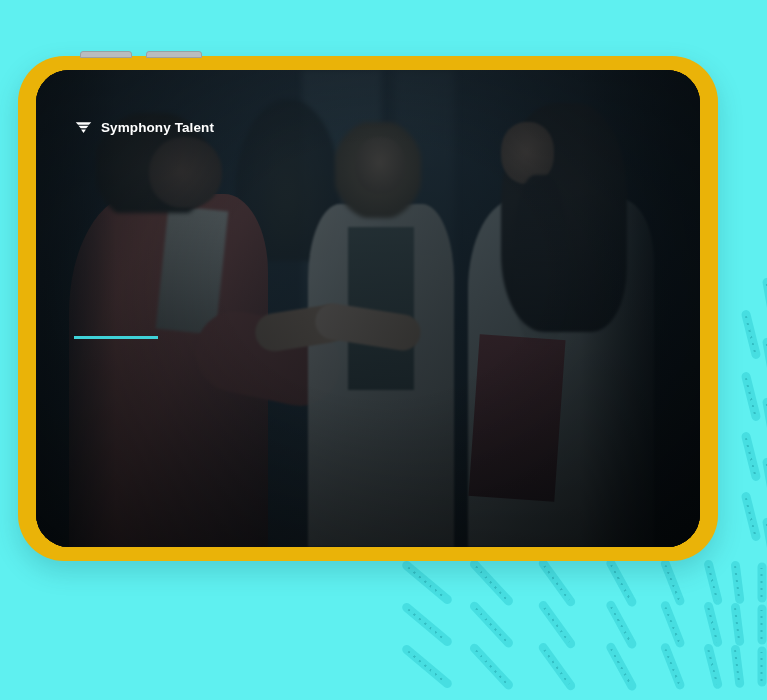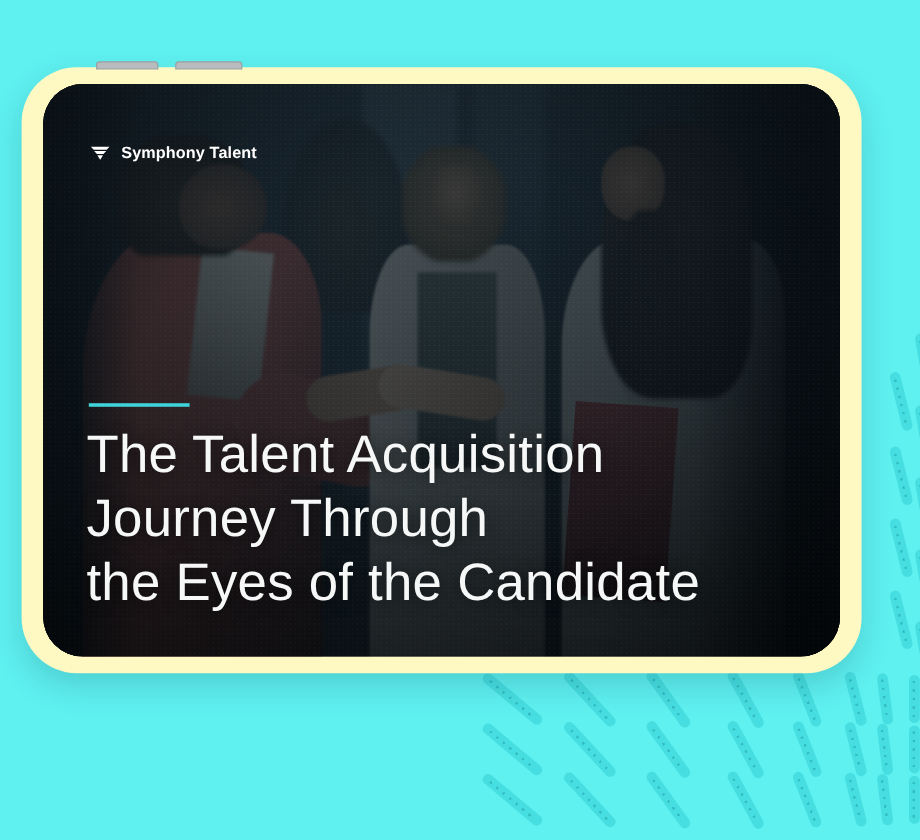--- a/index.html
+++ b/index.html
@@ -24,21 +24,21 @@
     height:2px; transform:translateY(-50%);
     background:repeating-linear-gradient(to right,#1fa6ad 0 2px, transparent 2px 7px);
     opacity:.85;
   }
 
   
   .tablet {
     position:absolute;
     left:18px; top:56px;
     width:700px; height:505px;
-    background:#fef9c3;
+    background:#eab308;
     border-radius:46px;
     box-shadow:0 10px 26px rgba(0,60,70,.18);
   }
   .tablet-screen {
     position:absolute;
     left:18px; top:14px; right:18px; bottom:14px;
     border-radius:33px;
     overflow:hidden;
     background:#05070a;
   }
@@ -274,20 +274,15 @@
       <svg class="logo-mark" viewBox="0 0 24 24">
         <path d="M2.2 5.4h19.6l-3.0 3.1H5.2z" fill="#ffffff"></path>
         <path d="M5.6 9.9h12.8l-3.0 3.1H8.6z" fill="#ffffff"></path>
         <path d="M9.0 14.4h6.0l-3.0 4.6z" fill="#ffffff"></path>
       </svg>
       <span class="logo-text">Symphony Talent</span>
     </div>
 
     <div class="accent-rule"></div>
 
-    <div class="headline">
-      <span>The Talent Acquisition</span>
-      <span>Journey Through</span>
-      <span>the Eyes of the Candidate</span>
-    </div>
 
   </div>
 </div>
 
 </body></html>

